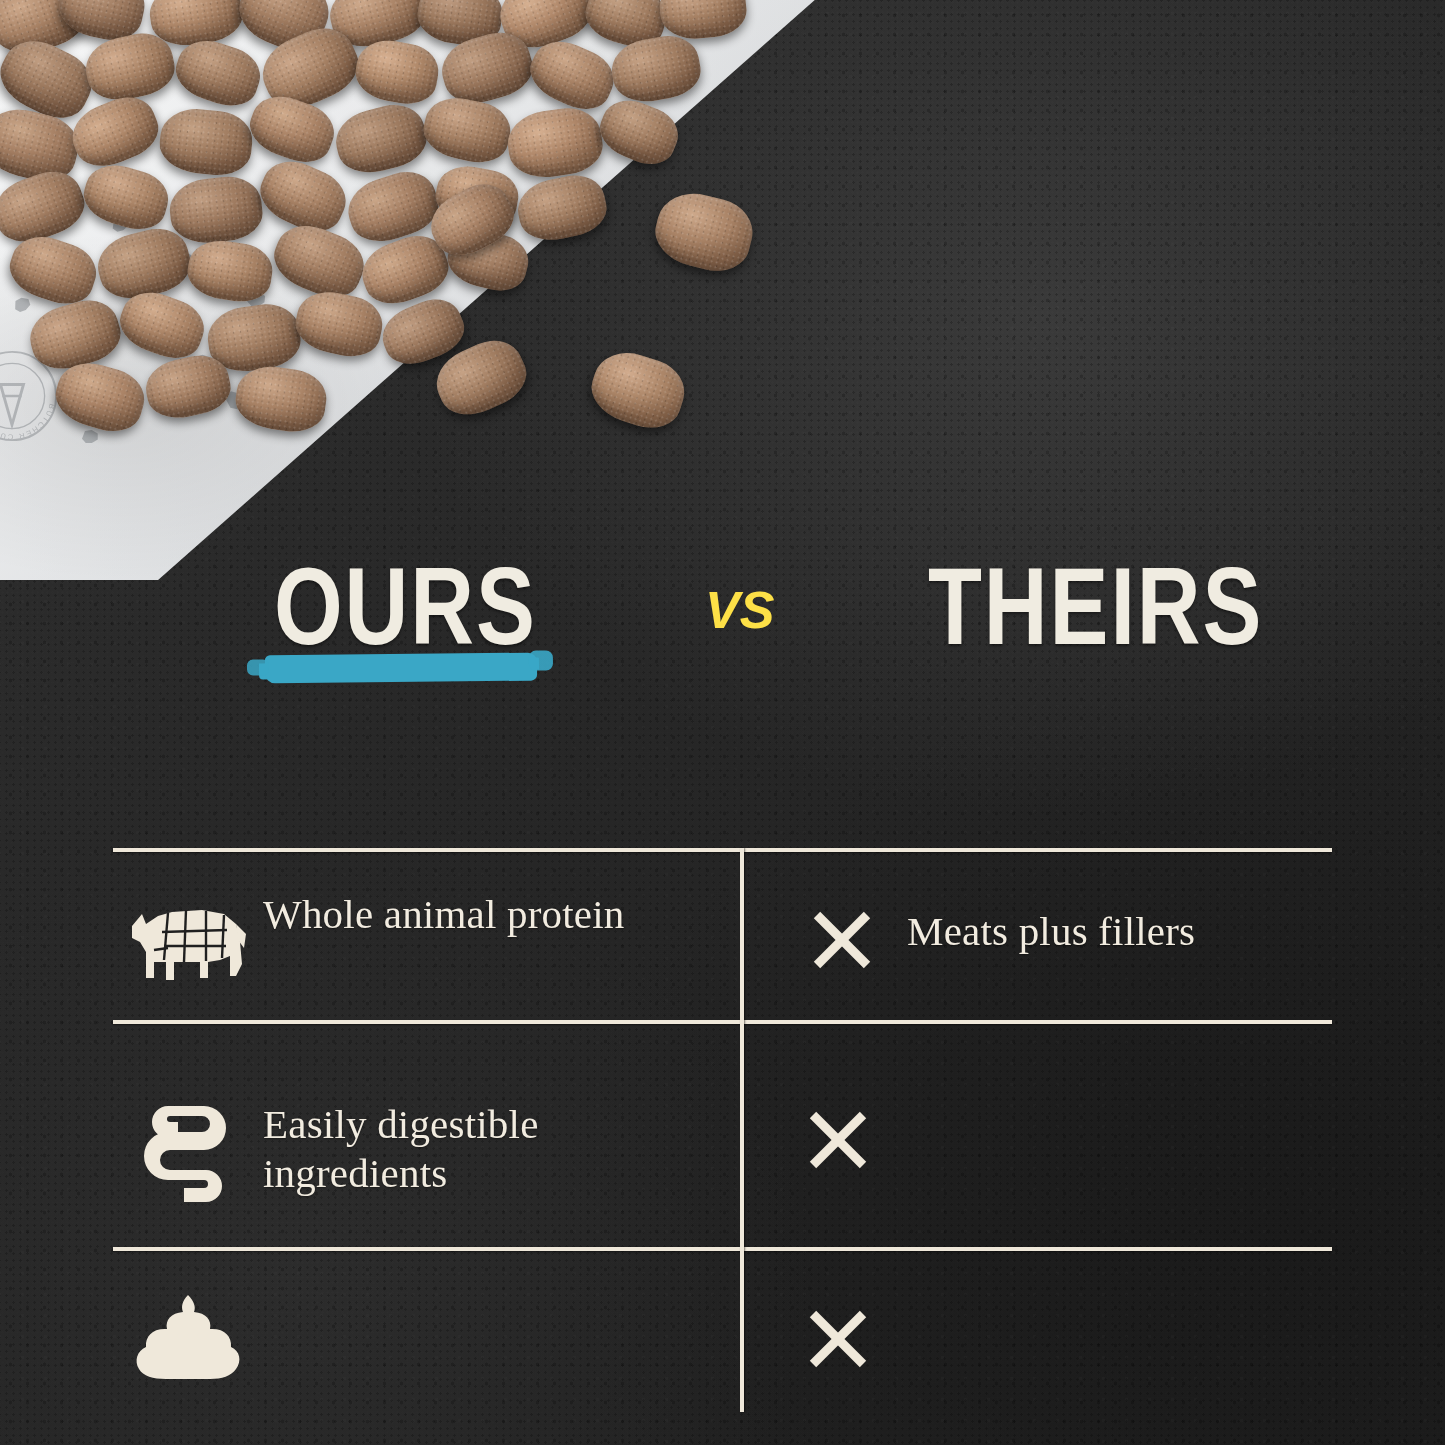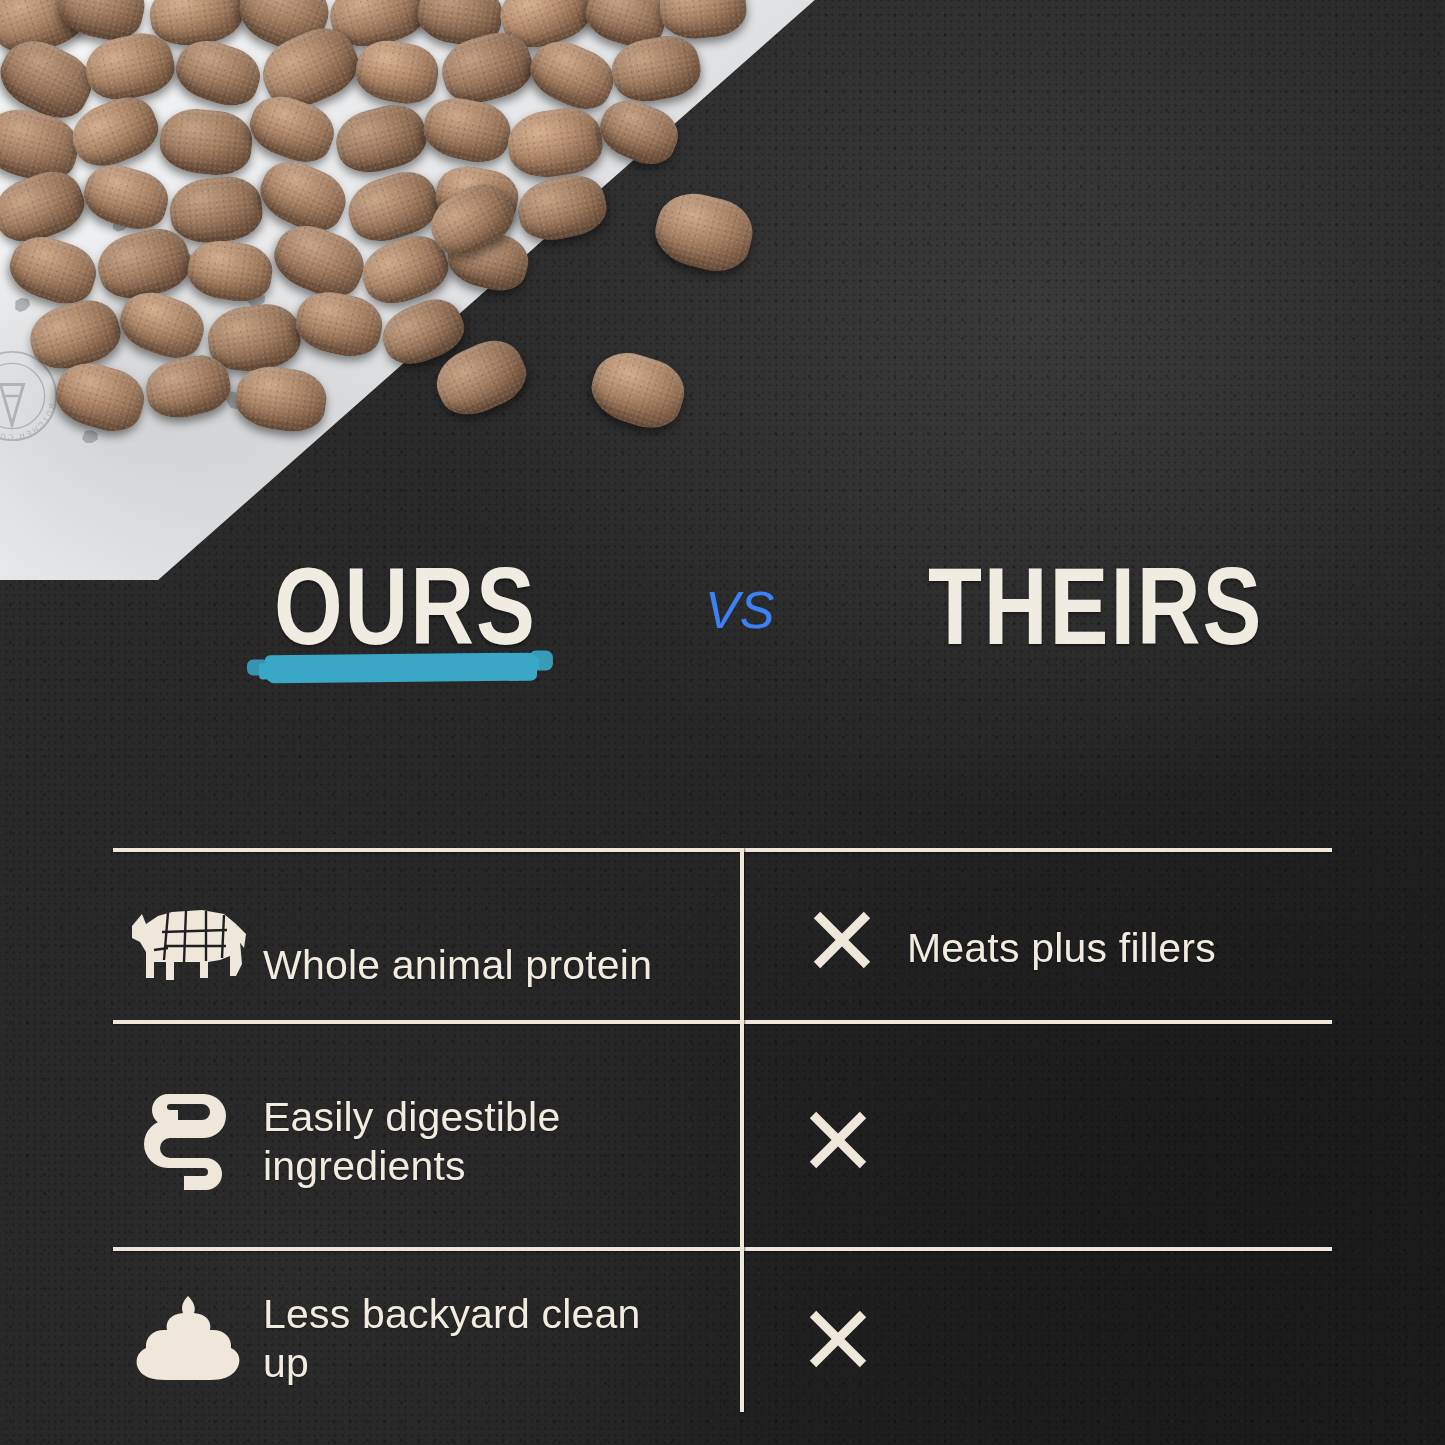--- a/index.html
+++ b/index.html
@@ -97,21 +97,21 @@
   .brush::before{
     content:"";position:absolute;left:-18px;top:4px;width:22px;height:16px;
     background:#3aa7c6;border-radius:6px;opacity:.85;
   }
   .brush::after{
     content:"";position:absolute;right:-16px;top:-2px;width:24px;height:20px;
     background:#3aa7c6;border-radius:7px;opacity:.9;
   }
   .h-vs{
     position:absolute;left:592px;top:24px;
-    font-size:52px;font-weight:400;color:#3b82f6;
+    font-size:52px;font-weight:700;color:#fde047;
     font-style:italic;letter-spacing:0px;line-height:1;
   }
   .h-theirs{
     position:absolute;left:815px;top:-8px;
     font-size:92px;font-weight:700;letter-spacing:2px;
     color:#f0ece1;line-height:1;
     transform:scaleY(1.18) scaleX(.96);
     transform-origin:left top;
     text-shadow:0 2px 3px rgba(0,0,0,.45);
   }
@@ -120,21 +120,21 @@
   .hrule{
     position:absolute;left:0;width:1219px;height:4px;
     background:#efe8da;box-shadow:0 1px 2px rgba(0,0,0,.5);
   }
   .vrule{
     position:absolute;left:627px;top:148px;width:4px;height:564px;
     background:#efe8da;box-shadow:1px 0 2px rgba(0,0,0,.5);
   }
 
   .row{position:absolute;display:flex;align-items:center;}
-  .cell{display:flex;align-items:flex-end;}
+  .cell{display:flex;align-items:flex-start;font-family:Liberation Serif, serif;}
   .ico{
     flex:0 0 auto;display:flex;align-items:center;justify-content:center;
   }
   .ico svg{display:block;fill:#efe8da;}
   .label{
     color:#f2ece0;font-size:41px;line-height:1.20;font-weight:400;
     letter-spacing:.2px;
     text-shadow:0 1px 2px rgba(0,0,0,.4);
   }
   .xmark{width:66px;height:66px;}
@@ -316,21 +316,21 @@
           <span class="ico" style="width:130px">
             <svg class="xmark" viewBox="0 0 66 66">
                 <line x1="8" y1="8" x2="58" y2="58"></line>
                 <line x1="58" y1="8" x2="8" y2="58"></line>
               </svg>
           </span>
           <span class="label">Meats plus fillers</span>
         </div>
       </div>
 
-      <div class="row" style="left:0;top:332px;width:627px;height:215px">
+      <div class="row" style="left:0;top:344px;width:627px;height:215px">
         <div class="cell">
           <span class="ico" style="width:150px">
             <svg width="96" height="104" viewBox="0 0 96 104">
               <path d="M38 6 H64 a22 22 0 0 1 0 44 H30 a10 10 0 0 0 0 20 H66 a16 16 0 0 1 0 32 H44
                        V88 H64 a4 4 0 0 0 0 -8 H28 a24 24 0 0 1 0 -48 H62 a8 8 0 0 0 0 -16 H38 Z" fill="#efe8da"></path>
               <path d="M38 6 H28 a16 16 0 0 0 0 32 h10 V22 h-8 a3 3 0 0 1 0 -6 h8 Z" fill="#efe8da"></path>
             </svg>
           </span>
           <span class="label" style="max-width:420px">Easily digestible ingredients</span>
         </div>
@@ -350,21 +350,20 @@
       <div class="row" style="left:0;top:559px;width:627px;height:160px">
         <div class="cell">
           <span class="ico" style="width:150px">
             <svg width="112" height="96" viewBox="0 0 112 96">
               <path d="M56 4 C62 10 64 16 62 21 C74 22 80 29 78 38 C92 37 100 45 99 56
                        C108 60 110 70 104 78 C99 85 90 88 78 88 H34 C21 88 11 85 7 78
                        C2 70 5 60 14 56 C13 45 21 37 35 38 C33 29 39 22 51 21
                        C49 16 50 10 56 4 Z" fill="#efe8da"></path>
             </svg>
           </span>
-          <span class="label" style="max-width:420px">Less backyard clean up</span>
         </div>
       </div>
 
       <div class="row" style="left:660px;top:559px;width:559px;height:160px">
         <div class="cell">
           <span class="ico" style="width:130px">
             <svg class="xmark" viewBox="0 0 66 66">
                 <line x1="8" y1="8" x2="58" y2="58"></line>
                 <line x1="58" y1="8" x2="8" y2="58"></line>
               </svg>

